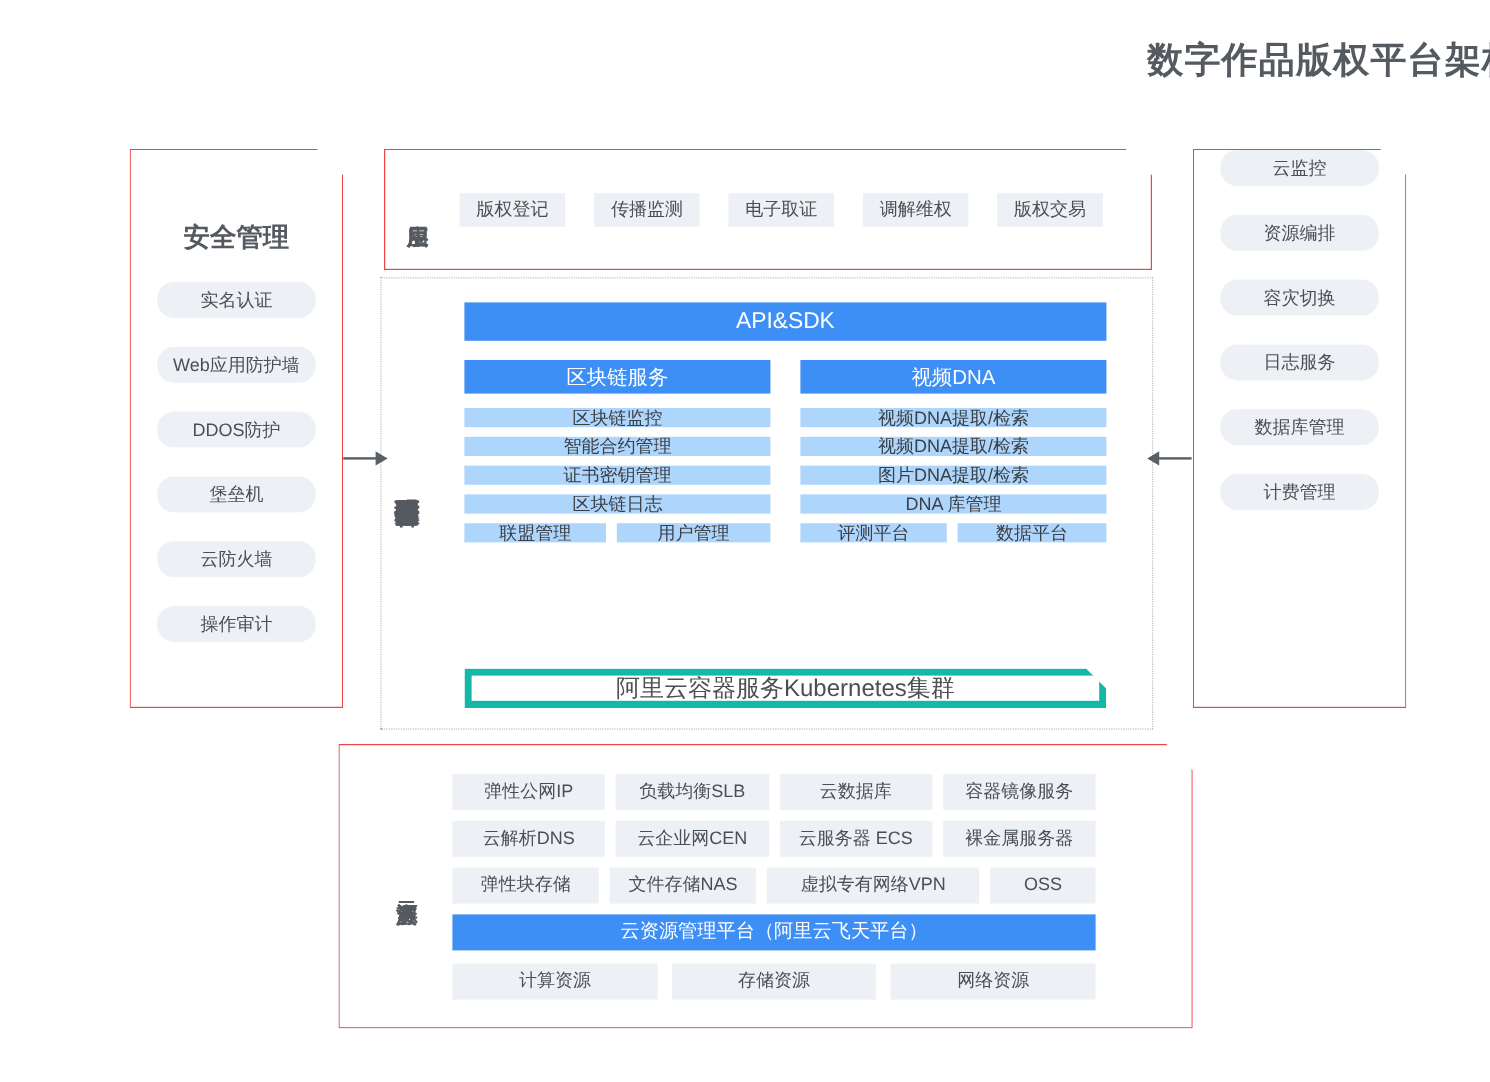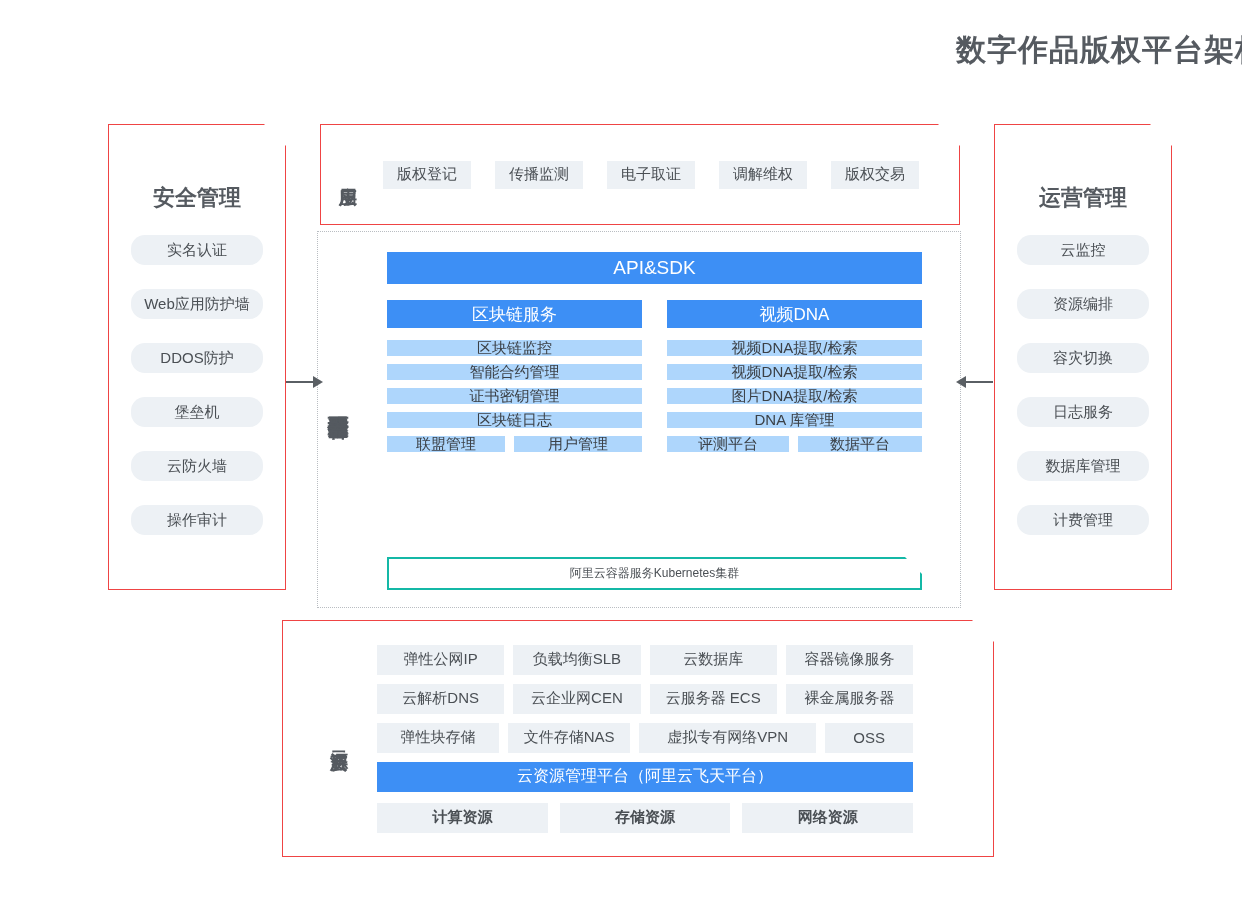--- a/index.html
+++ b/index.html
@@ -104,26 +104,26 @@
     height:16px;background:#aed6fc;color:#3b4046;font-size:15px;
     margin-bottom:8px;
   }
   .bar-pair{display:flex;gap:9px;}
   .bar-pair .bar-row{flex:1;margin-bottom:0;}
   .col-left .bar-pair .bar-row:first-child{flex:0 0 118px;}
   .col-right .bar-pair .bar-row:first-child{flex:0 0 122px;}
 
   #k8s-card{
     position:absolute;left:387px;top:557px;width:535px;height:33px;
-    background:#ffffff;border:2px solid #14b8a6;
+    background:#ffffff;border:6px solid #14b8a6;
     box-shadow:0 1px 3px rgba(0,0,0,.07);
     clip-path:polygon(0 0, calc(100% - 17px) 0, 100% 17px, 100% 100%, 0 100%);
     box-sizing:border-box;
     display:flex;align-items:center;justify-content:center;
-    font-size:12px;color:#4a4f54;
+    font-size:20px;color:#4a4f54;
   }
 
   
   .arrow{position:absolute;height:2px;background:#5a5f64;}
   .arrow::after{
     content:"";position:absolute;top:-5px;
     width:0;height:0;
     border-top:6px solid transparent;
     border-bottom:6px solid transparent;
   }
@@ -141,42 +141,41 @@
   #cloud-body{margin-left:29px;width:536px;}
   .cloud-row{display:flex;gap:9px;margin-bottom:9px;}
   .cloud-row .chip{height:30px;flex:1;font-size:15px;}
   .cloud-row .wide{flex:1.45;}
   .cloud-row .narrow{flex:.72;}
   .cloud-bar{
     height:30px;background:#3d8ff5;color:#ffffff;font-size:16px;
     display:flex;align-items:center;justify-content:center;
     margin:6px 0 11px 0;
   }
-  .cloud-foot{display:flex;gap:12px;font-weight:bold;}
+  .cloud-foot{display:flex;gap:12px;}
   .cloud-foot .chip{height:30px;flex:1;font-size:15px;}
 </style>
 </head>
 <body>
 
 <div id="page-title">数字作品版权平台架构</div>
 
 <div class="card side-panel" id="security-panel">
   <div class="side-title">安全管理</div>
   <div class="side-list">
     <div class="chip">实名认证</div>
     <div class="chip">Web应用防护墙</div>
     <div class="chip">DDOS防护</div>
     <div class="chip">堡垒机</div>
     <div class="chip">云防火墙</div>
     <div class="chip">操作审计</div>
   </div>
 </div>
 
 <div class="card side-panel" id="operations-panel">
-  <div class="side-title">运营管理</div>
   <div class="side-list">
     <div class="chip">云监控</div>
     <div class="chip">资源编排</div>
     <div class="chip">容灾切换</div>
     <div class="chip">日志服务</div>
     <div class="chip">数据库管理</div>
     <div class="chip">计费管理</div>
   </div>
 </div>
 

